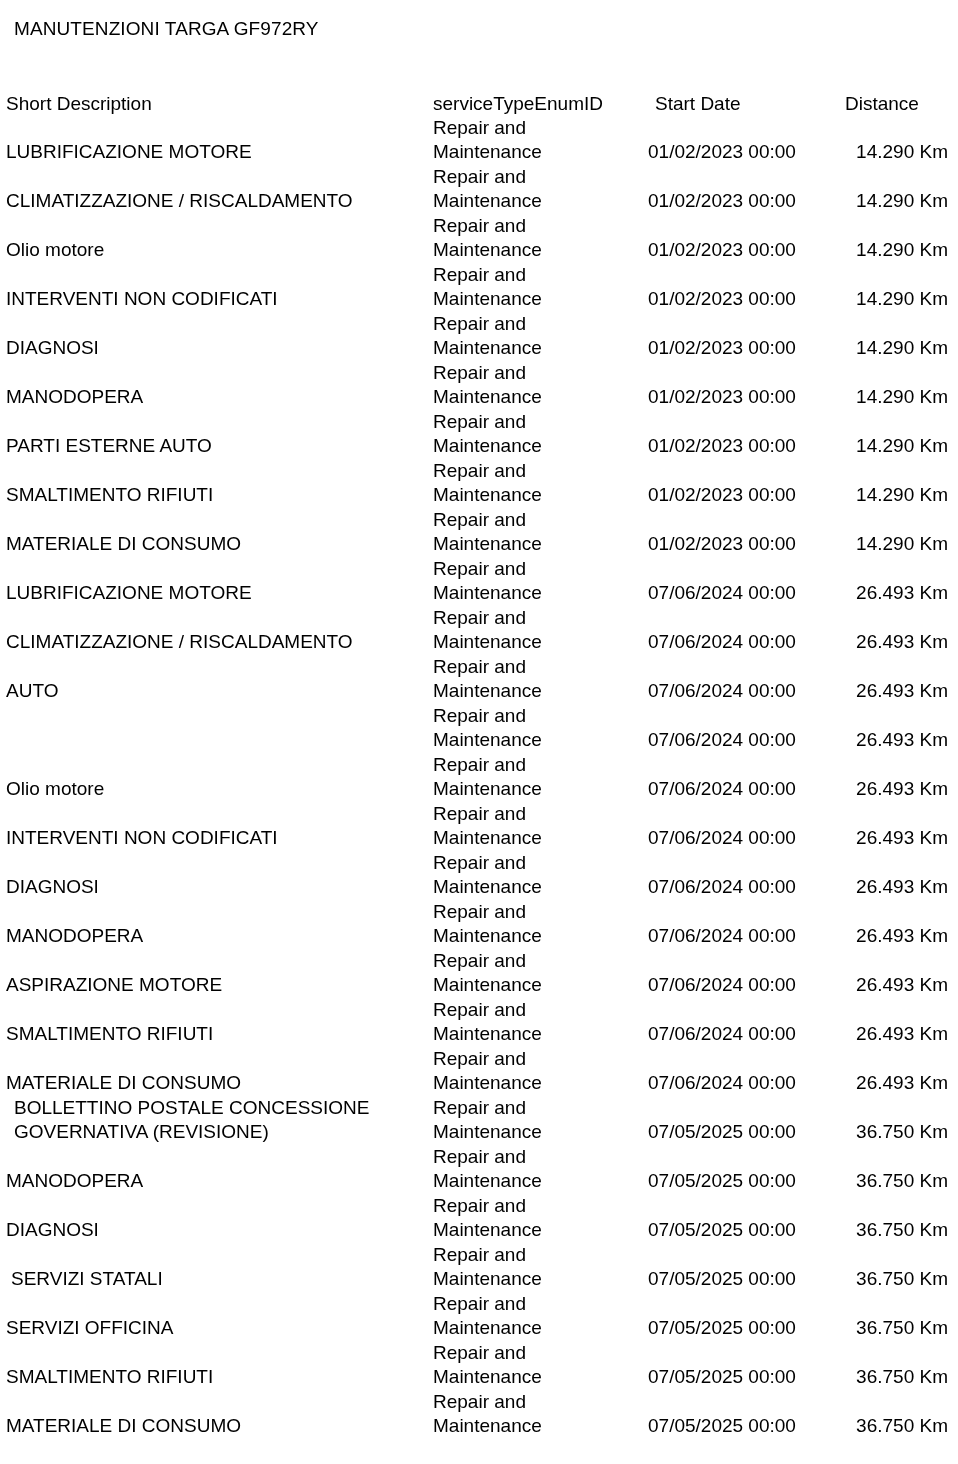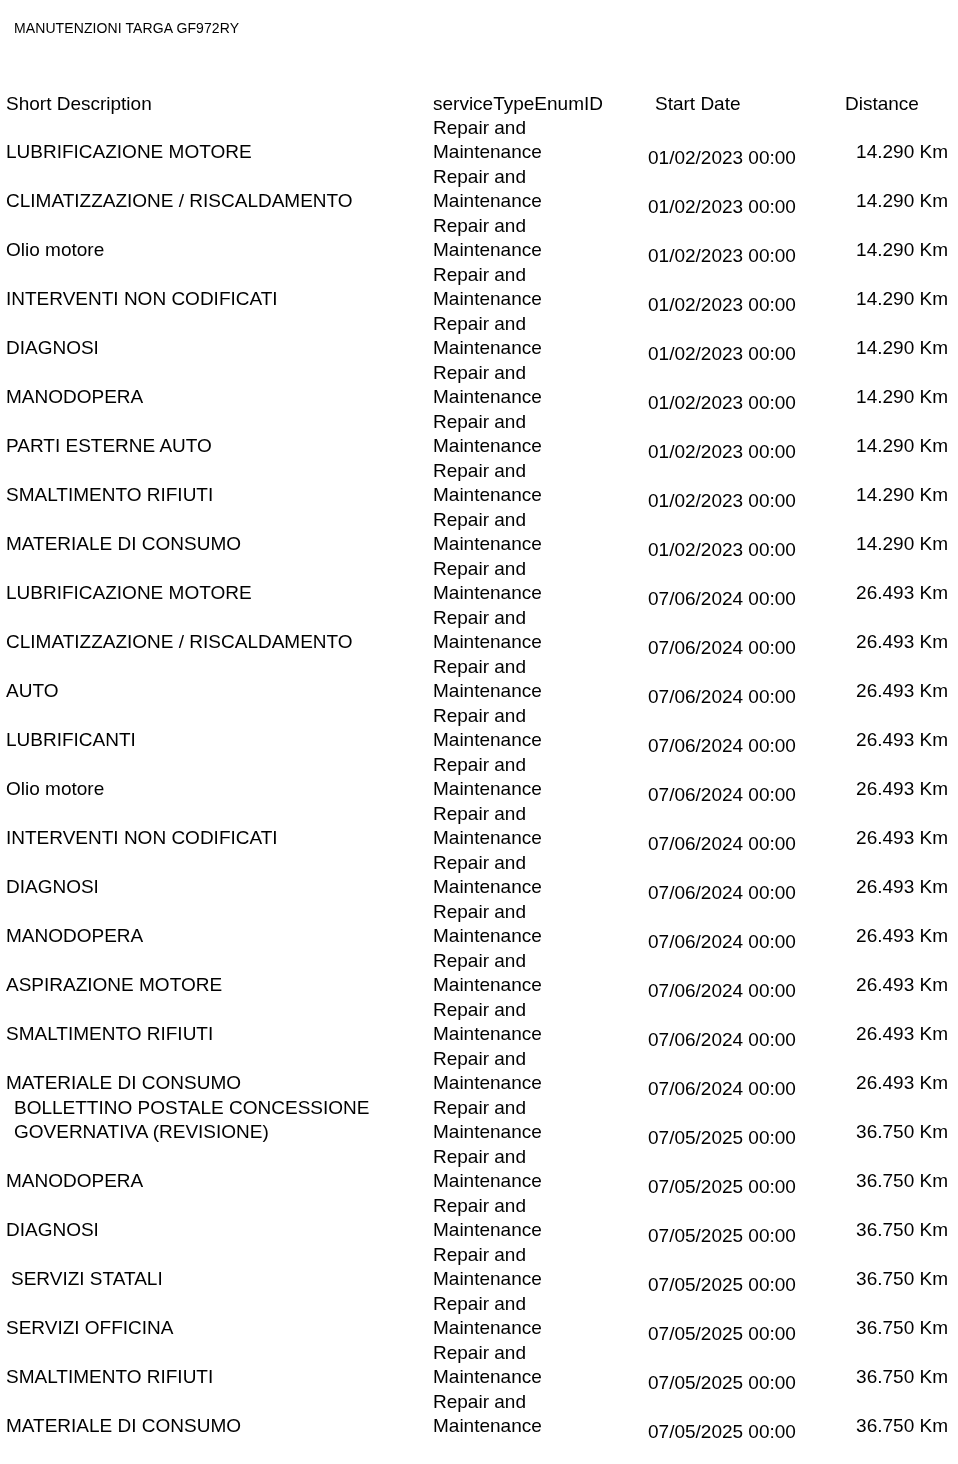--- a/index.html
+++ b/index.html
@@ -17,21 +17,21 @@
   #page {
     position: relative;
     width: 958px;
     height: 1464px;
     overflow: hidden;
   }
   #report-title {
     position: absolute;
     left: 14px;
     top: 17px;
-    font-size: 14px;
+    font-size: 19px;
     line-height: 23px;
     letter-spacing: 0.1px;
     white-space: nowrap;
   }
   #table {
     position: absolute;
     left: 0;
     top: 92px;
     width: 958px;
   }
@@ -73,21 +73,21 @@
   .body-row .c-type {
     top: -12px;
     white-space: normal;
     width: 200px;
   }
   .body-row .c-desc {
     top: 12px;
     white-space: normal;
     width: 412px;
   }
-  .body-row .c-date { top: 12px; margin-top: 6px; }
+  .body-row .c-date { top: 12px; }
   .body-row .c-dist { top: 12px; text-align: right; }
 
   
   .body-row.wrap .c-desc {
     top: -12px;
     margin-left: 8px;
   }
   .indent { padding-left: 5px; }
 </style>
 </head>
@@ -173,21 +173,20 @@
           <div class="cell c-date">07/06/2024 00:00</div>
           <div class="cell c-dist">26.493 Km</div>
         </div>
         <div class="row body-row">
           <div class="cell c-desc">AUTO</div>
           <div class="cell c-type">Repair and Maintenance</div>
           <div class="cell c-date">07/06/2024 00:00</div>
           <div class="cell c-dist">26.493 Km</div>
         </div>
         <div class="row body-row">
-          <div class="cell c-desc">LUBRIFICANTI</div>
           <div class="cell c-type">Repair and Maintenance</div>
           <div class="cell c-date">07/06/2024 00:00</div>
           <div class="cell c-dist">26.493 Km</div>
         </div>
         <div class="row body-row">
           <div class="cell c-desc">Olio motore</div>
           <div class="cell c-type">Repair and Maintenance</div>
           <div class="cell c-date">07/06/2024 00:00</div>
           <div class="cell c-dist">26.493 Km</div>
         </div>

